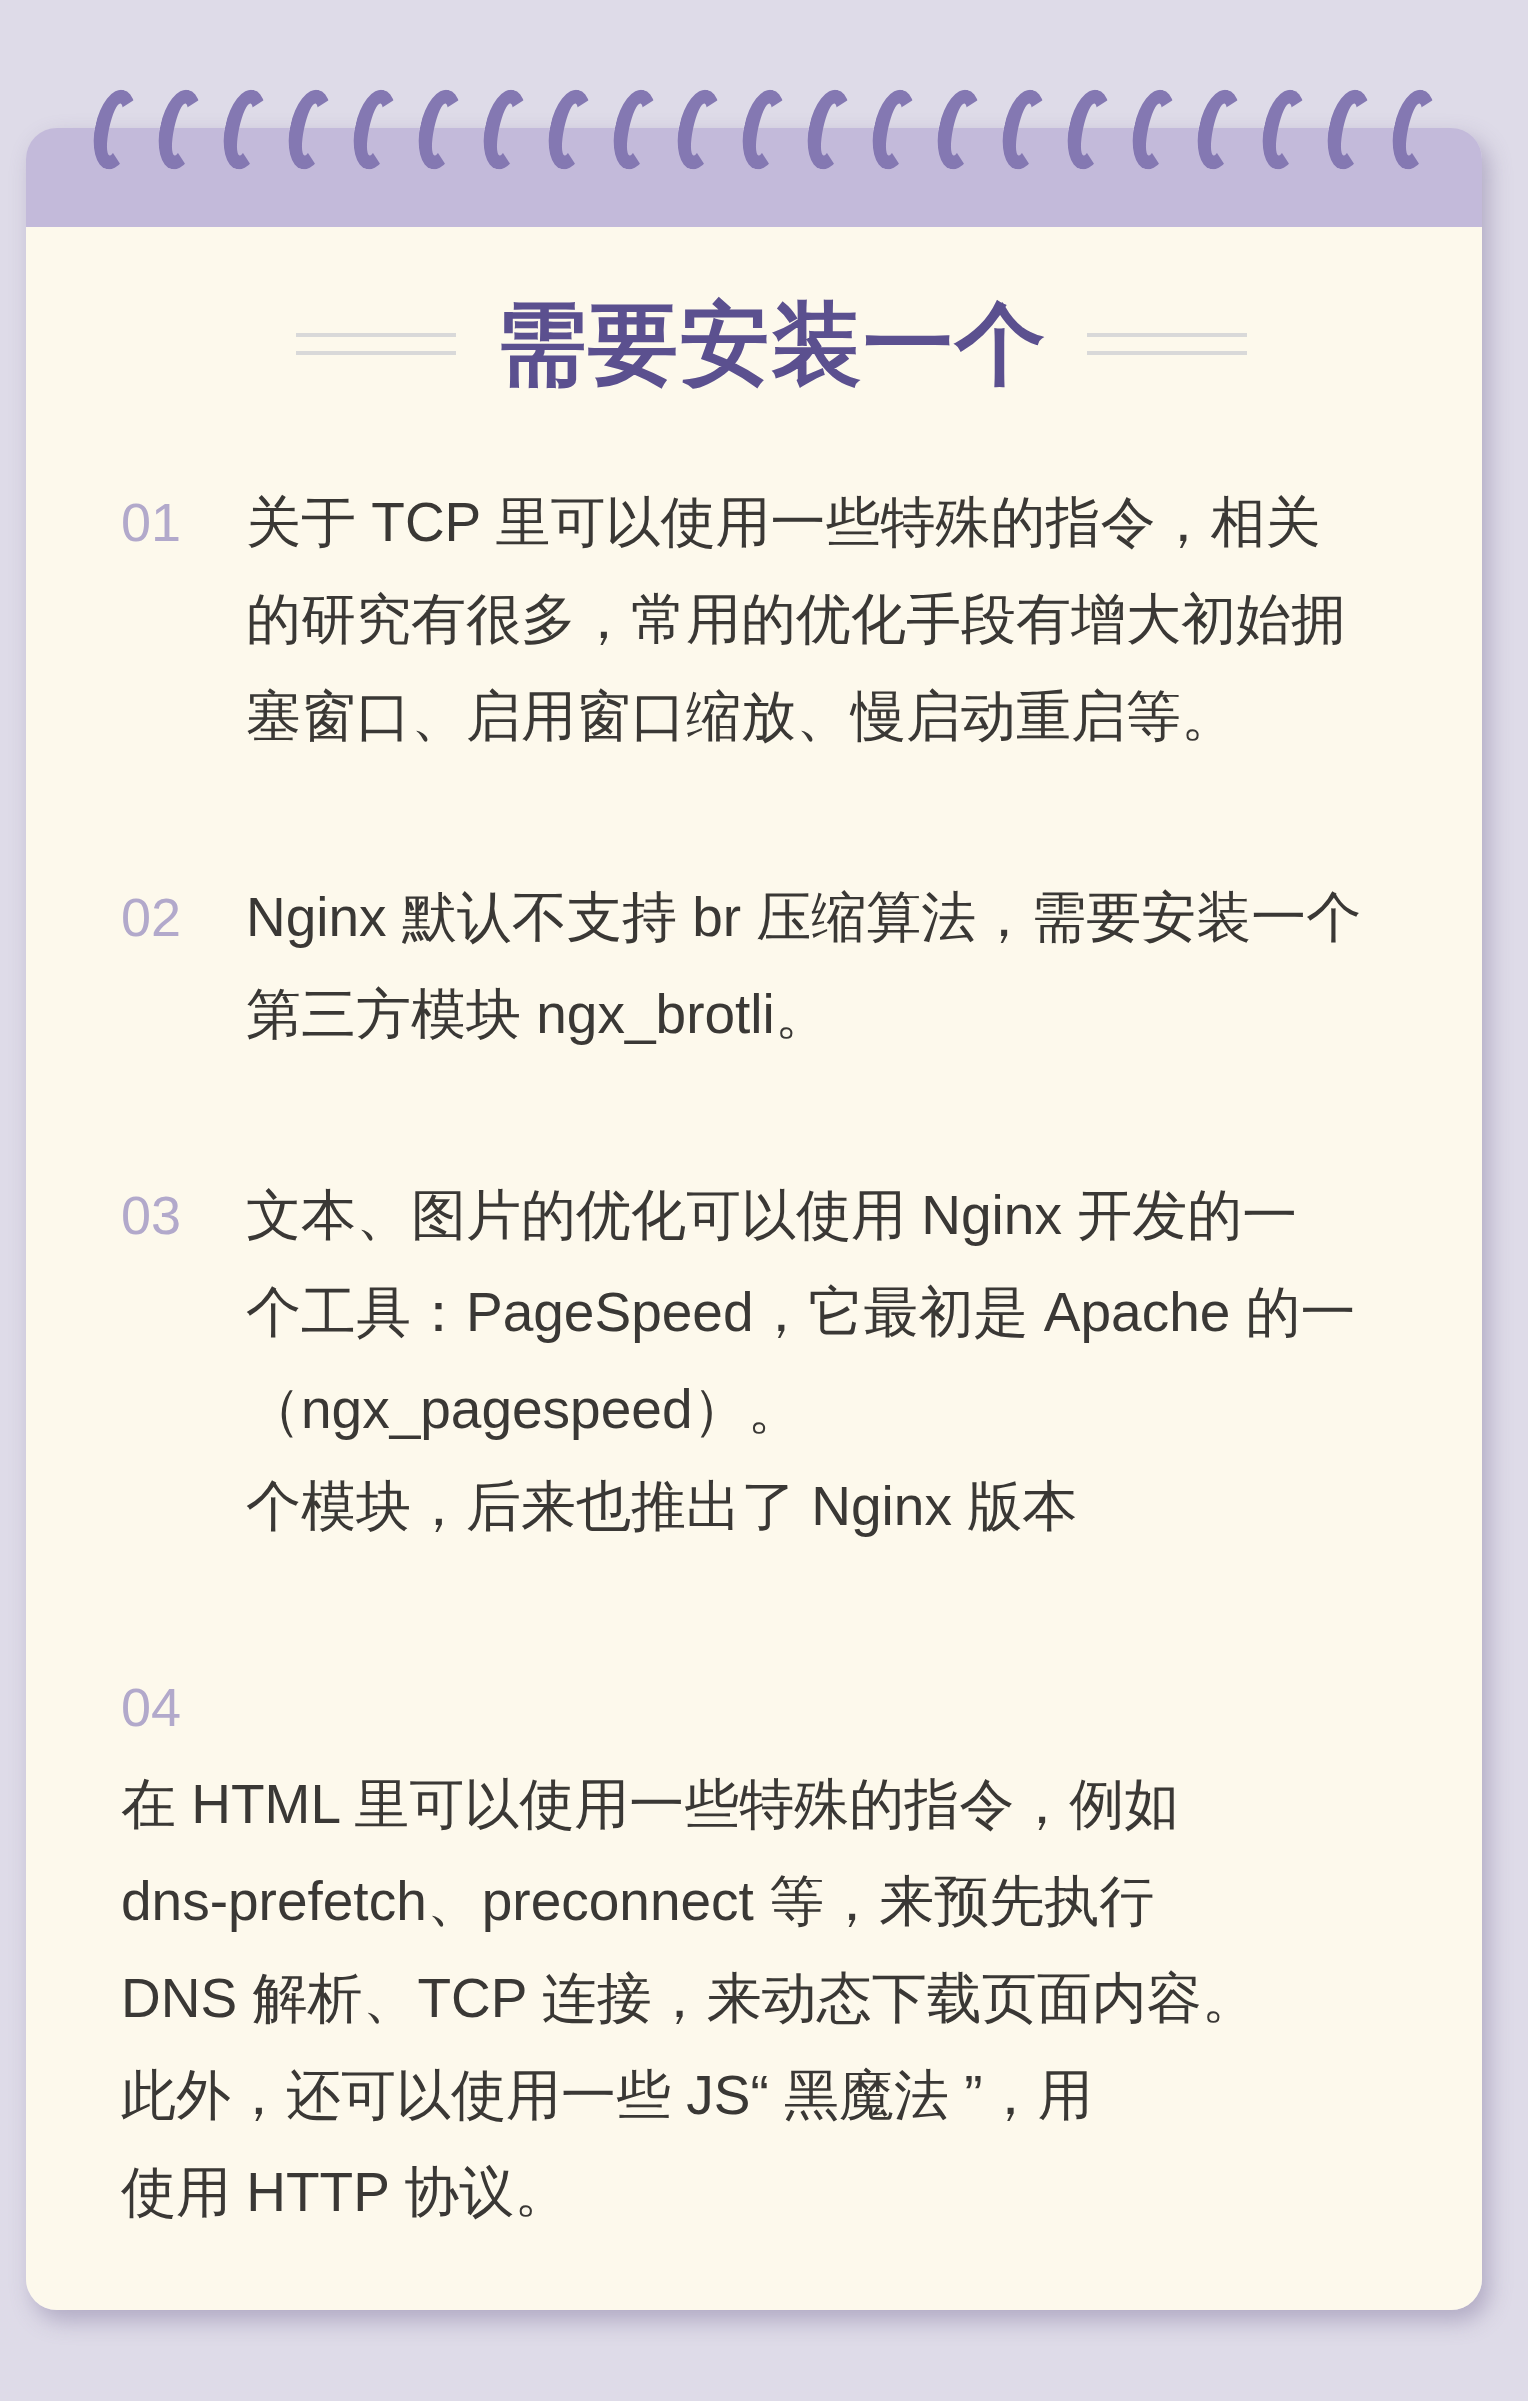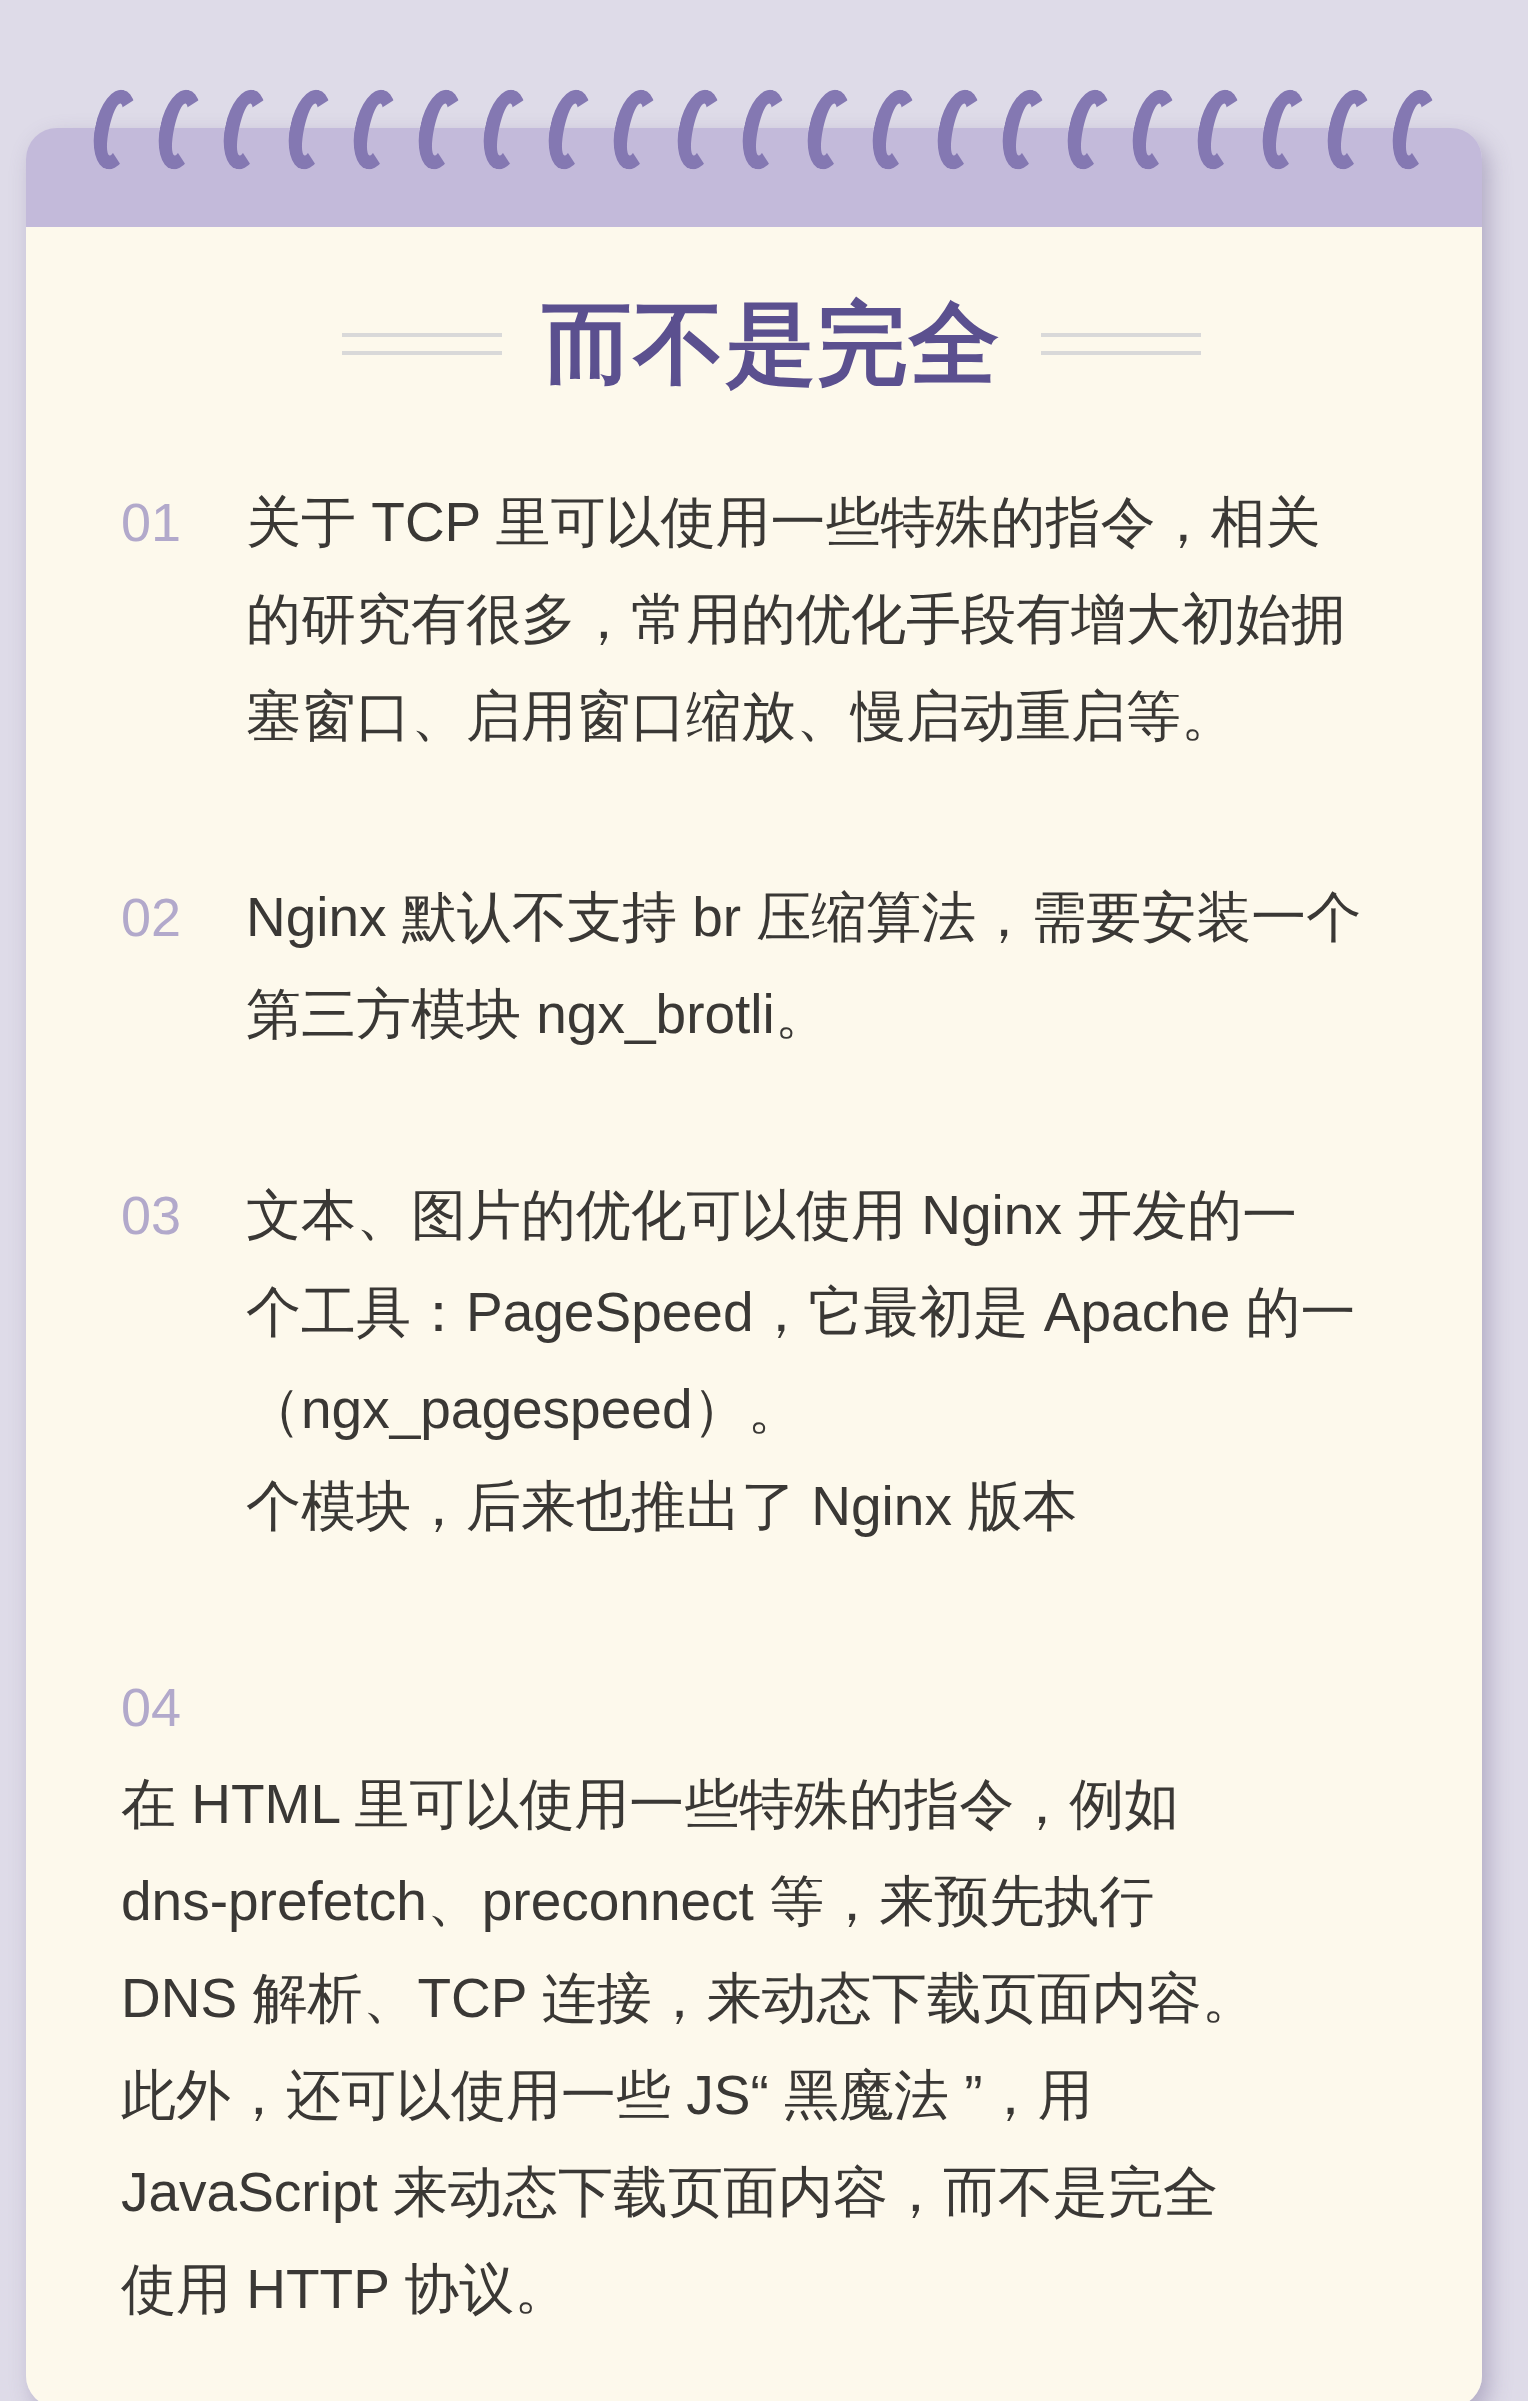--- a/index.html
+++ b/index.html
@@ -126,21 +126,21 @@
       <span class="coil"></span>
       <span class="coil"></span>
       <span class="coil"></span>
       <span class="coil"></span>
       <span class="coil"></span>
     </div>
   <div class="band"></div>
   <div class="page">
     <div class="title-row">
       <div class="dbl"></div>
-      <h1 class="title">而不是完全</h1>
+      <h1 class="title">需要安装一个</h1>
       <div class="dbl"></div>
     </div>
     <div class="tips">
         <div class="tip">
     <div class="num">01</div>
     <div class="body">
             <div class="tip-line">关于 TCP 里可以使用一些特殊的指令，相关</div>
             <div class="tip-line">的研究有很多，常用的优化手段有增大初始拥</div>
             <div class="tip-line">塞窗口、启用窗口缩放、慢启动重启等。</div>
           </div>
@@ -161,20 +161,19 @@
             <div class="tip-line">个模块，后来也推出了 Nginx 版本</div>
           </div>
   </div>
         <div class="tip">
     <div class="num">04</div>
     <div class="body">
             <div class="tip-line">在 HTML 里可以使用一些特殊的指令，例如</div>
             <div class="tip-line">dns-prefetch、preconnect 等，来预先执行</div>
             <div class="tip-line">DNS 解析、TCP 连接，来动态下载页面内容。</div>
             <div class="tip-line">此外，还可以使用一些 JS“ 黑魔法 ”，用</div>
-            <div class="tip-line">JavaScript 来动态下载页面内容，而不是完全</div>
             <div class="tip-line">使用 HTTP 协议。</div>
           </div>
   </div>
       </div>
   </div>
 </div>
 
 
 </body></html>

